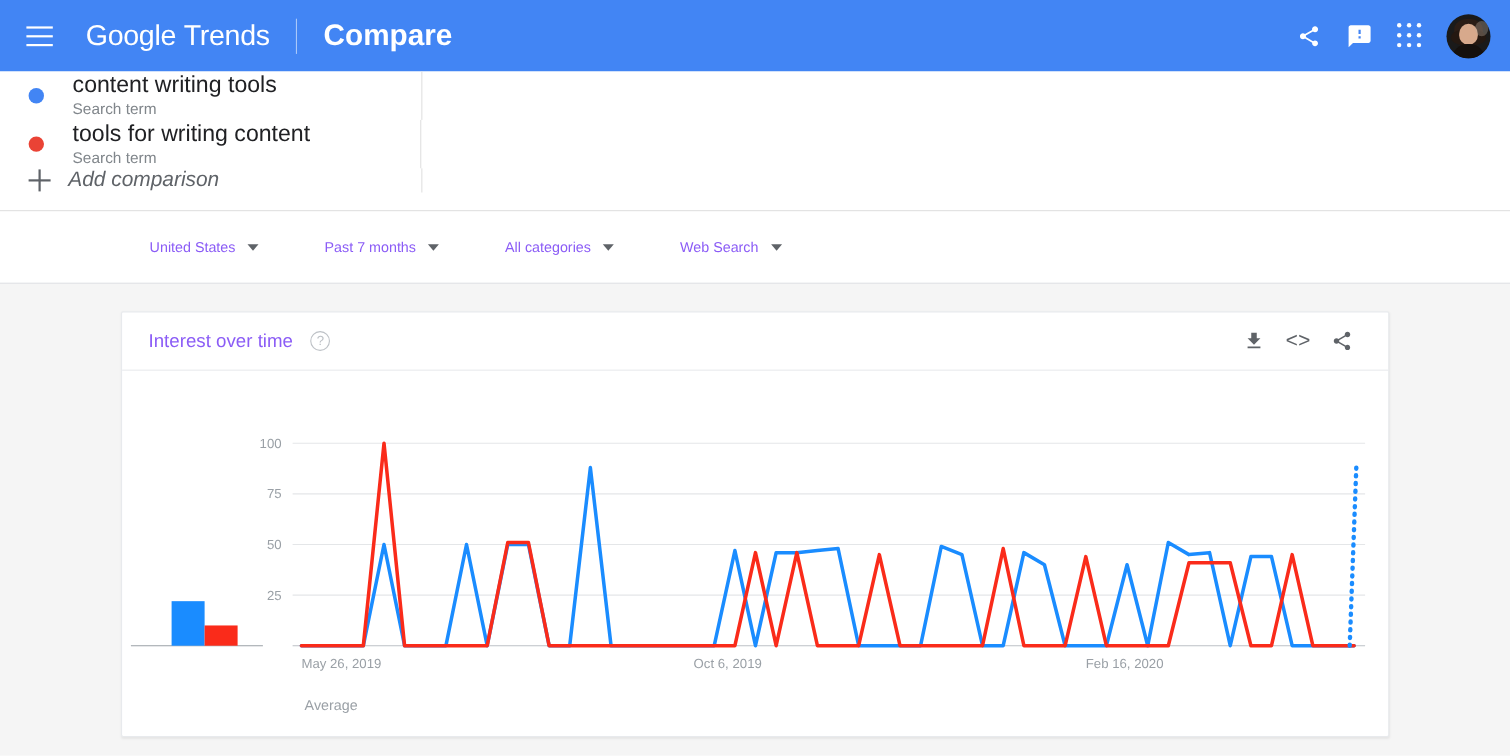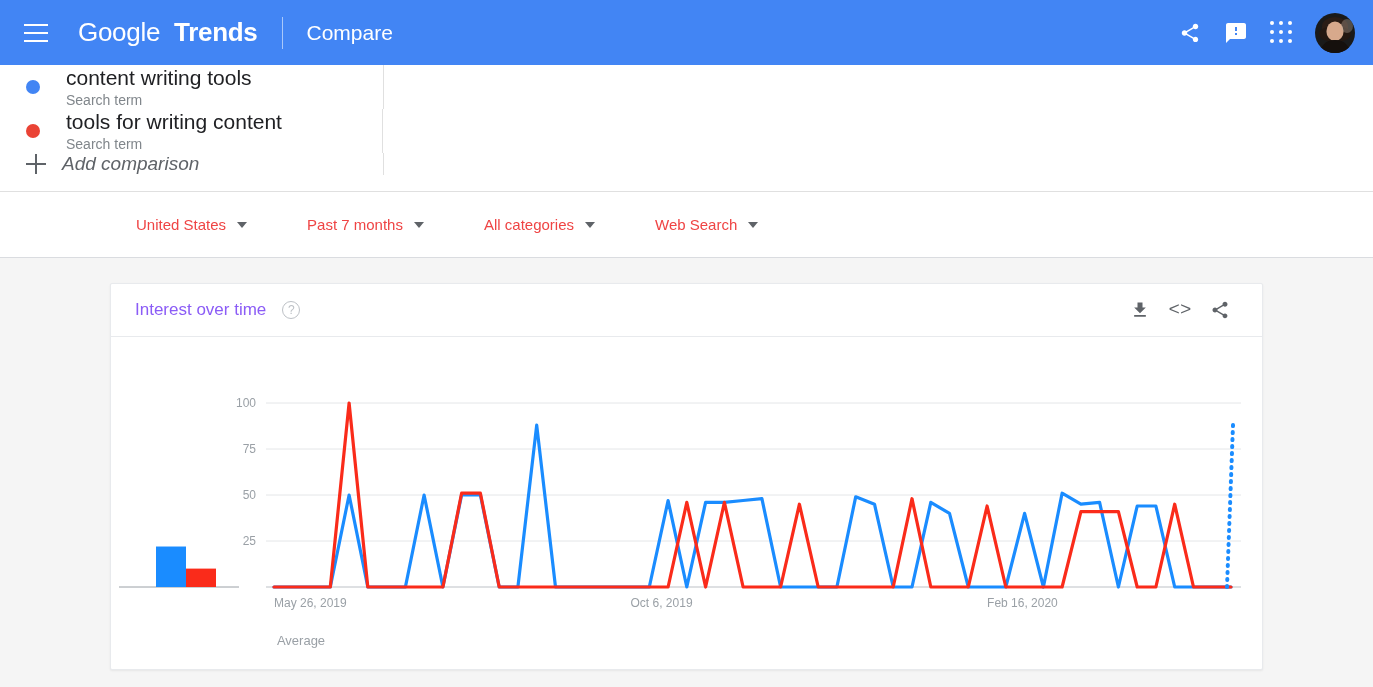--- a/index.html
+++ b/index.html
@@ -24,27 +24,27 @@
     cursor: pointer;
   }
   .hamburger span { display: block; height: 2px; width: 24px; background: #fff; }
   .brand {
     display: flex; align-items: baseline;
     margin-left: 14px;
     font-size: 26px; color: #fff;
     letter-spacing: -0.3px;
   }
   .brand .g { font-weight: 500; }
-  .brand .t { margin-left: 14px; font-weight: 700; }
+  .brand .t { margin-left: 7px; font-weight: 400; }
   .brand-divider {
     width: 1px; height: 32px; background: rgba(255,255,255,0.55);
     margin: 0 24px;
     align-self: center;
   }
-  .compare-label { font-size: 21px; color: #fff; font-weight: 400; }
+  .compare-label { font-size: 27px; color: #fff; font-weight: 700; }
   .header-spacer { flex: 1; }
   .hdr-icon {
     width: 46px; height: 46px;
     display: flex; align-items: center; justify-content: center;
     cursor: pointer;
   }
   .hdr-icon svg { fill: #fff; }
   .apps-grid {
     width: 24px; height: 24px;
     display: grid; grid-template-columns: repeat(3, 1fr); grid-template-rows: repeat(3, 1fr);
@@ -132,21 +132,21 @@
     border-top: 1px solid #e0e0e0;
     border-bottom: 1px solid #dadce0;
     display: flex; align-items: center;
     padding-left: 136px;
   }
   .filter {
     display: flex; align-items: center;
     margin-right: 60px;
     cursor: pointer;
   }
-  .filter-label { font-size: 15px; color: #ef4444; }
+  .filter-label { font-size: 13px; color: #8b5cf6; }
   .caret {
     margin-left: 11px;
     width: 0; height: 0;
     border-left: 5px solid transparent;
     border-right: 5px solid transparent;
     border-top: 6px solid #5f6368;
   }
 
   
   .page-body {

